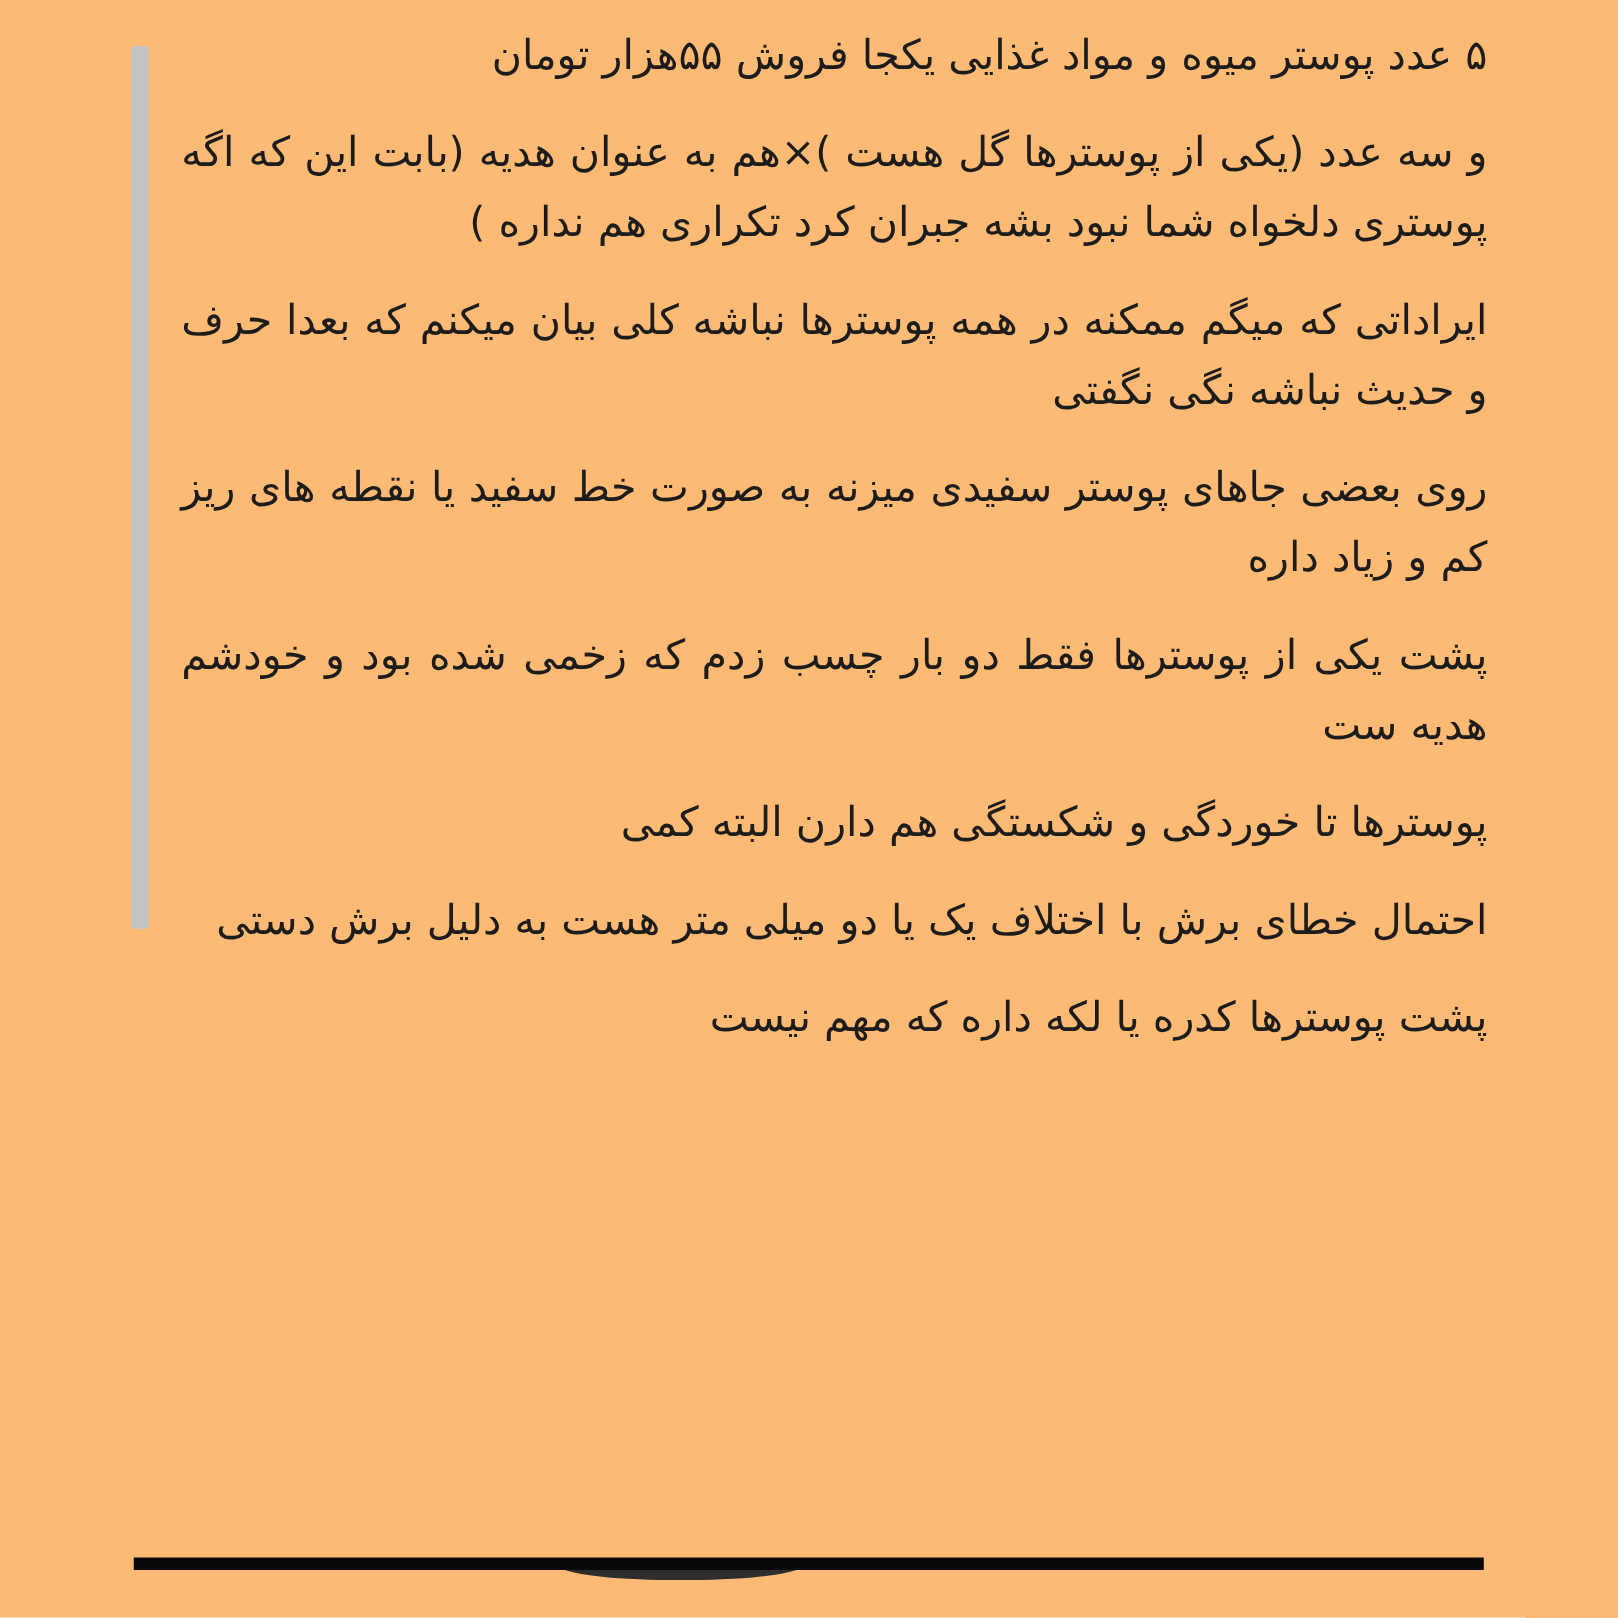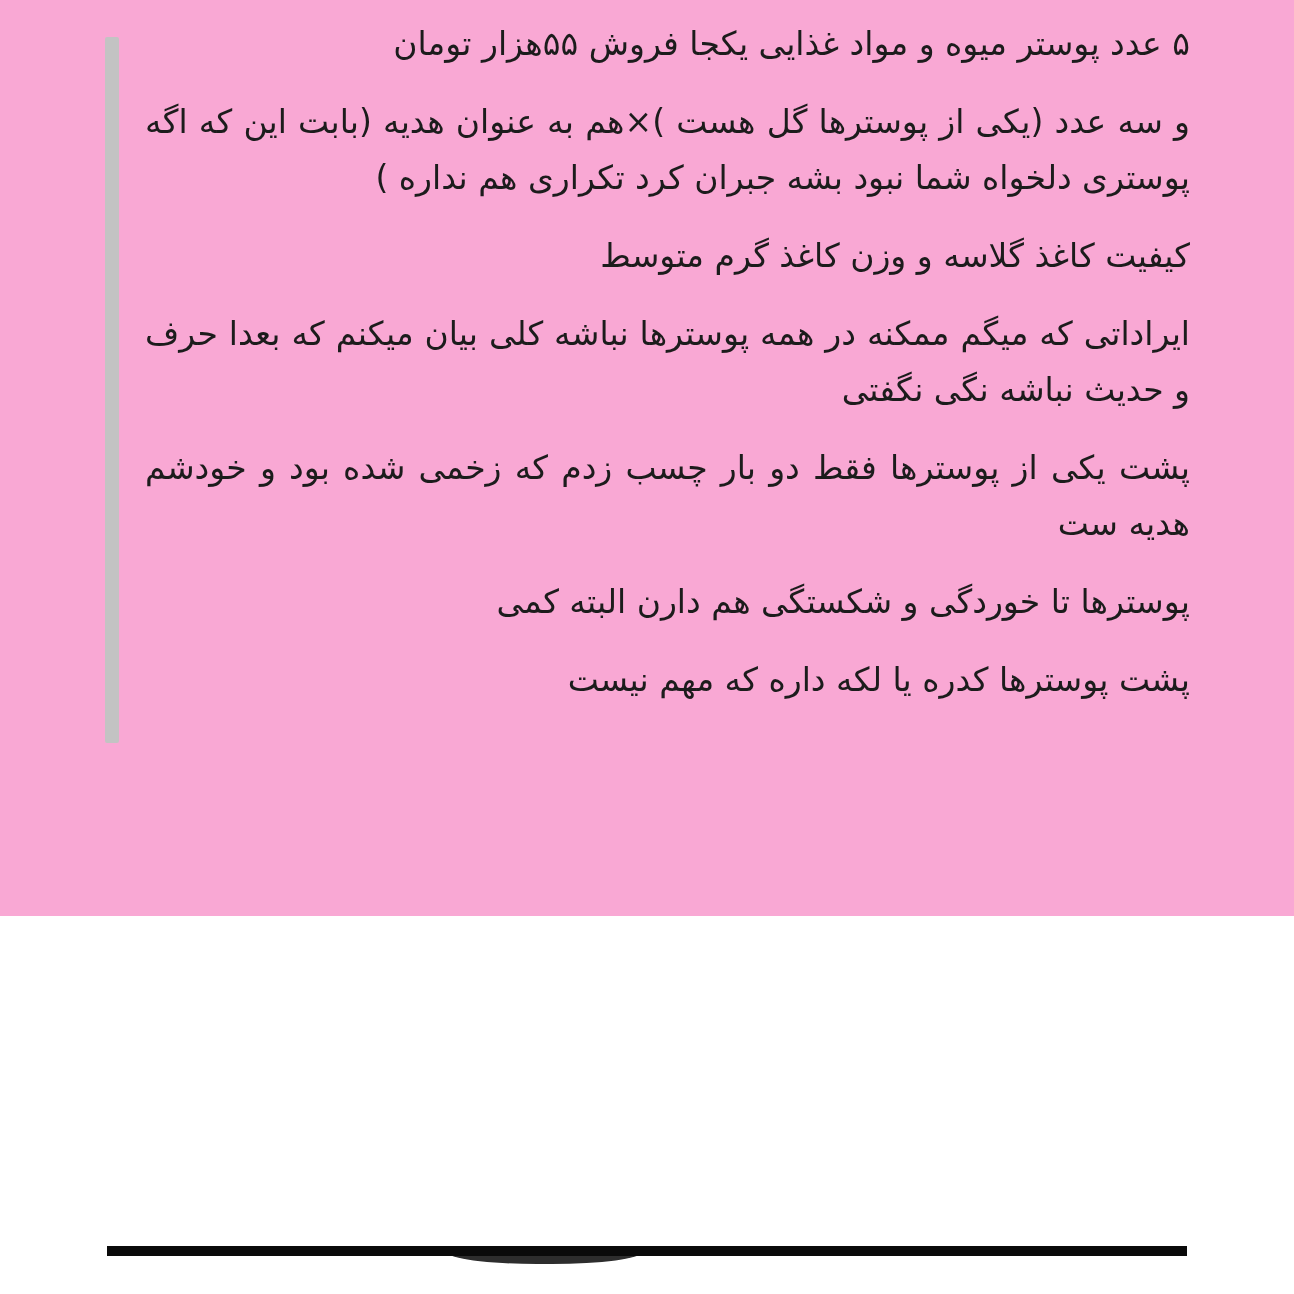--- a/index.html
+++ b/index.html
@@ -7,22 +7,22 @@
     padding: 0;
     background: #ffffff;
     width: 1294px;
     height: 1294px;
     overflow: hidden;
     font-family: "DejaVu Sans", sans-serif;
   }
   .page {
     position: relative;
     width: 1294px;
-    height: 916px;
-    background: #f9a8d4;
+    height: 1294px;
+    background: #fdba74;
   }
   
   .scrollbar {
     position: absolute;
     left: 105px;
     top: 37px;
     width: 14px;
     height: 706px;
     background: #c3c3c3;
     border-radius: 2px;
@@ -73,23 +73,24 @@
 </head>
 <body>
 
 <div class="page">
 
   <div class="scrollbar"></div>
 
   <div class="text-block" dir="rtl">
     <p>۵ عدد پوستر میوه و مواد غذایی یکجا فروش ۵۵هزار تومان</p>
     <p>و سه عدد (یکی از پوسترها گل هست )×هم به عنوان هدیه (بابت این که اگه پوستری دلخواه شما نبود بشه جبران کرد تکراری هم نداره )</p>
-    <p>کیفیت کاغذ گلاسه و وزن کاغذ گرم متوسط</p>
     <p>ایراداتی که میگم ممکنه در همه پوسترها نباشه کلی بیان میکنم که بعدا حرف و حدیث نباشه نگی نگفتی</p>
+    <p>روی بعضی جاهای پوستر سفیدی میزنه به صورت خط سفید یا نقطه های ریز کم و زیاد داره</p>
     <p>پشت یکی از پوسترها فقط دو بار چسب زدم که زخمی شده بود و خودشم هدیه ست</p>
     <p>پوسترها تا خوردگی و شکستگی هم دارن البته کمی</p>
+    <p>احتمال خطای برش با اختلاف یک یا دو میلی متر هست به دلیل برش دستی</p>
     <p>پشت پوسترها کدره یا لکه داره که مهم نیست</p>
   </div>
 
   <div class="bottom-peek"></div>
   <div class="bottom-divider"></div>
 
 </div>
 
 </body></html>

